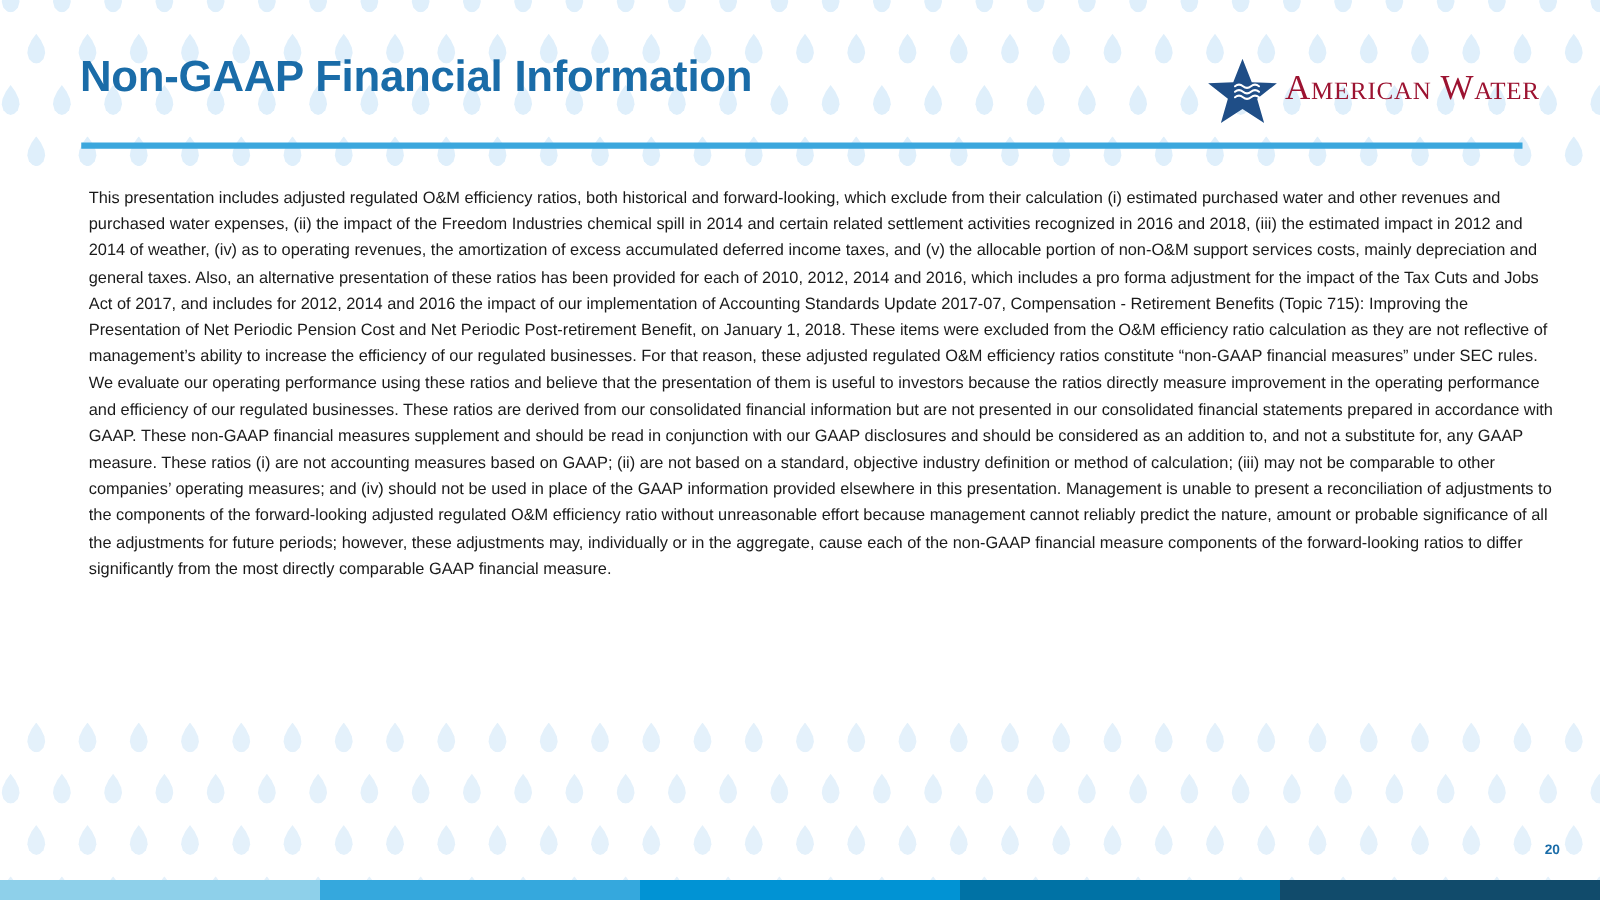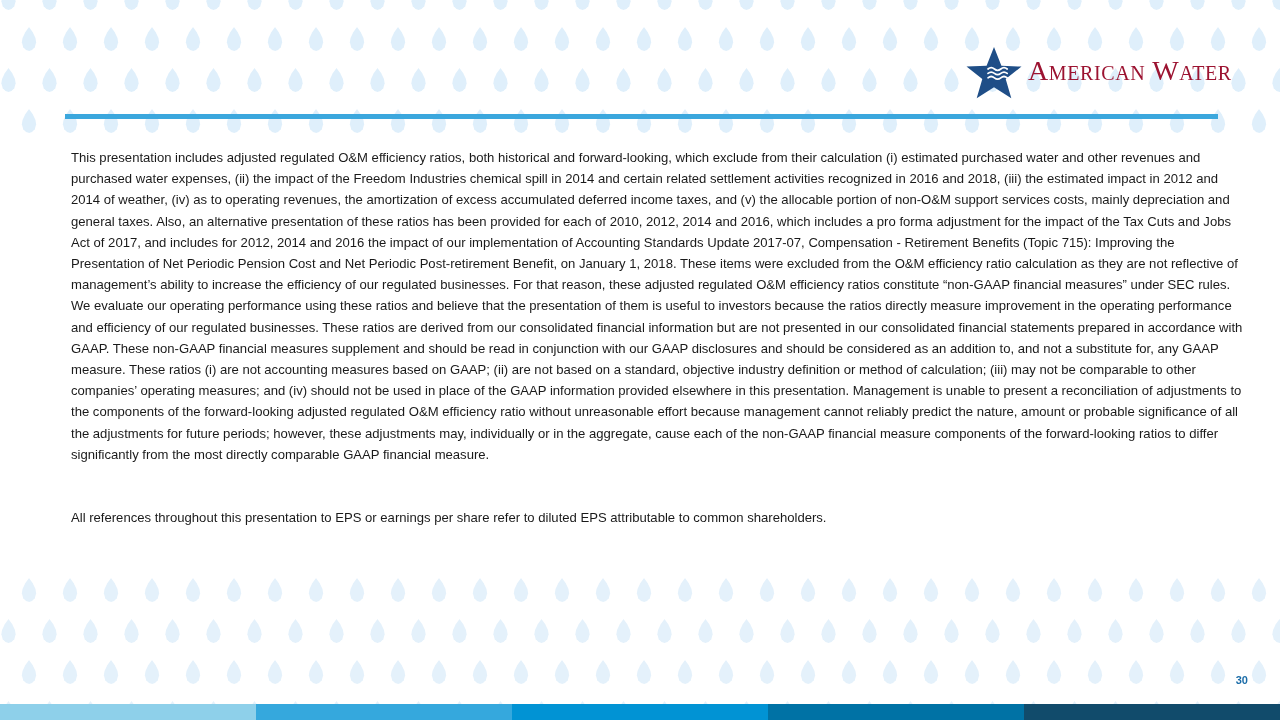--- a/index.html
+++ b/index.html
@@ -385,42 +385,42 @@
       <div class="drop" style="left: 984px; top: 109px;"></div>
       <div class="drop" style="left: 1025px; top: 109px;"></div>
       <div class="drop" style="left: 1066px; top: 109px;"></div>
       <div class="drop" style="left: 1107px; top: 109px;"></div>
       <div class="drop" style="left: 1148px; top: 109px;"></div>
       <div class="drop" style="left: 1189px; top: 109px;"></div>
       <div class="drop" style="left: 1230px; top: 109px;"></div>
       <div class="drop" style="left: 1271px; top: 109px;"></div>
     </div>
 
+  <div id="title">Non-GAAP Financial Information</div>
   <div id="title-rule"></div>
 
   <div id="logo">
     <svg id="logo-star" viewBox="0 0 56 54" xmlns="http://www.w3.org/2000/svg">
       <polygon points="28,1 35.4,19.8 55.5,20.6 39.7,33 45.3,52.3 28,41.2 10.7,52.3 16.3,33 0.5,20.6 20.6,19.8" fill="#1f4e87"></polygon>
       <g stroke="#ffffff" stroke-width="1.7" fill="none" stroke-linecap="round">
         <path d="M22 23 q3.2 -2.6 6.4 0 q3.2 2.6 6.4 0 q3.2 -2.6 6.4 0"></path>
         <path d="M22 27.4 q3.2 -2.6 6.4 0 q3.2 2.6 6.4 0 q3.2 -2.6 6.4 0"></path>
         <path d="M22 31.8 q3.2 -2.6 6.4 0 q3.2 2.6 6.4 0 q3.2 -2.6 6.4 0"></path>
       </g>
     </svg>
     <div id="logo-wordmark">American Water</div>
   </div>
 
   <div id="body-text">
     <p>This presentation includes adjusted regulated O&amp;M efficiency ratios, both historical and forward-looking, which exclude from their calculation (i) estimated purchased water and other revenues and purchased water expenses, (ii) the impact of the Freedom Industries chemical spill in 2014 and certain related settlement activities recognized in 2016 and 2018, (iii) the estimated impact in 2012 and 2014 of weather, (iv) as to operating revenues, the amortization of excess accumulated deferred income taxes, and (v) the allocable portion of non-O&amp;M support services costs, mainly depreciation and general taxes. Also, an alternative presentation of these ratios has been provided for each of 2010, 2012, 2014 and 2016, which includes a pro forma adjustment for the impact of the Tax Cuts and Jobs Act of 2017, and includes for 2012, 2014 and 2016 the impact of our implementation of Accounting Standards Update 2017-07, Compensation - Retirement Benefits (Topic 715): Improving the Presentation of Net Periodic Pension Cost and Net Periodic Post-retirement Benefit, on January 1, 2018.  These items were excluded from the O&amp;M efficiency ratio calculation as they are not reflective of management’s ability to increase the efficiency of our regulated businesses. For that reason, these adjusted regulated O&amp;M efficiency ratios constitute “non-GAAP financial measures” under SEC rules. We evaluate our operating performance using these ratios and believe that the presentation of them is useful to investors because the ratios directly measure improvement in the operating performance and efficiency of our regulated businesses. These ratios are derived from our consolidated financial information but are not presented in our consolidated financial statements prepared in accordance with GAAP.  These non-GAAP financial measures supplement and should be read in conjunction with our GAAP disclosures and should be considered as an addition to, and not a substitute for, any GAAP measure. These ratios (i) are not accounting measures based on GAAP; (ii) are not based on a standard, objective industry definition or method of calculation; (iii) may not be comparable to other companies’ operating measures; and (iv) should not be used in place of the GAAP information provided elsewhere in this presentation. Management is unable to present a reconciliation of adjustments to the components of the forward-looking adjusted regulated O&amp;M efficiency ratio without unreasonable effort because management cannot reliably predict the nature, amount or probable significance of all the adjustments for future periods; however, these adjustments may, individually or in the aggregate, cause each of the non-GAAP financial measure components of the forward-looking ratios to differ significantly from the most directly comparable GAAP financial measure.</p>
     <div class="spacer"></div>
     <div class="spacer"></div>
-    <p>All references throughout this presentation to EPS or earnings per share refer to diluted EPS attributable to common shareholders.</p>
   </div>
 
-  <div id="page-number">30</div>
+  <div id="page-number">20</div>
 
   <div id="footer-bar">
       <div class="seg" style="background: rgb(142, 208, 234); width: 256px;"></div>
       <div class="seg" style="background: rgb(53, 168, 221); width: 256px;"></div>
       <div class="seg" style="background: rgb(1, 147, 212); width: 256px;"></div>
       <div class="seg" style="background: rgb(0, 114, 165); width: 256px;"></div>
       <div class="seg" style="background: rgb(17, 75, 107); width: 256px;"></div>
     </div>
 
 </div>

